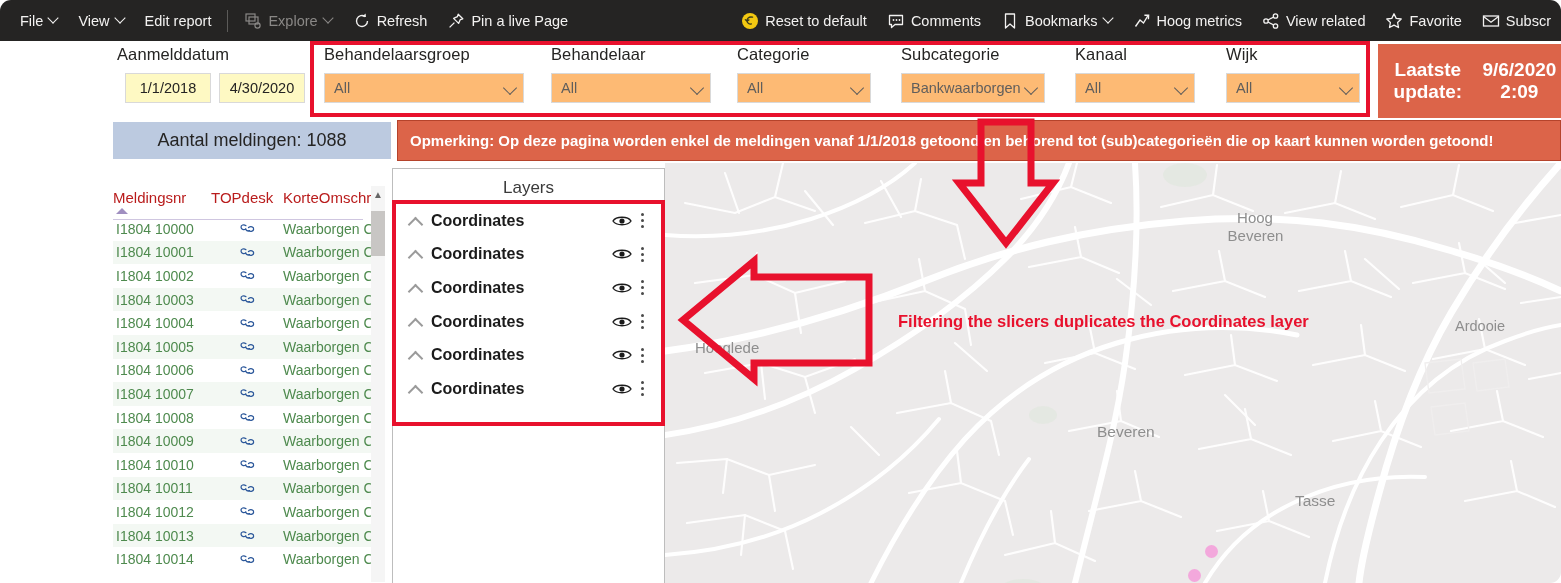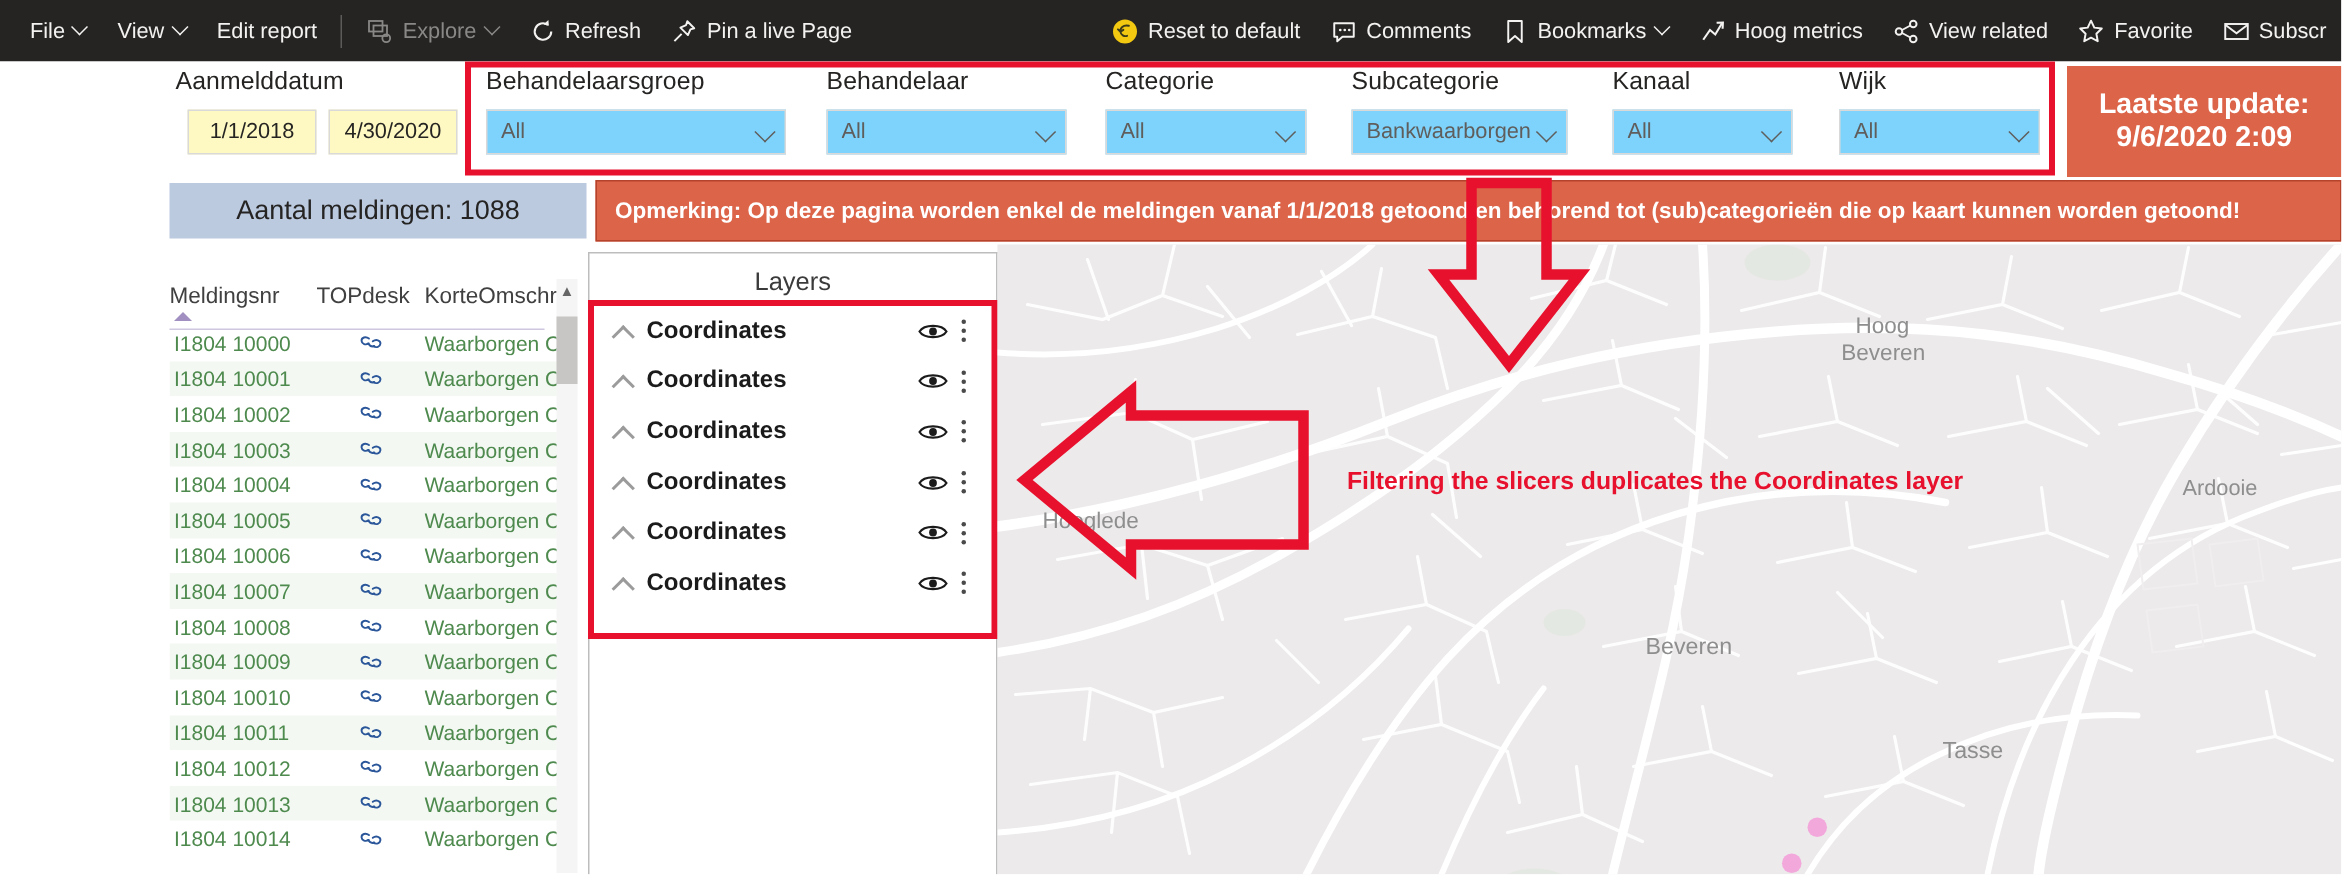--- a/index.html
+++ b/index.html
@@ -3,21 +3,21 @@
 <meta charset="utf-8">
 <style>
   * { box-sizing: border-box; }
   html, body {
     margin: 0; padding: 0;
     width: 1561px; height: 583px;
     overflow: hidden;
     background: #ffffff;
     font-family: "Liberation Sans", sans-serif;
   }
-  #app { position: relative; width: 1561px; height: 583px; overflow: hidden; background:#fff; }
+  #app { position: relative; width: 1561px; height: 583px; overflow: hidden; background:#fff;border-radius:11px; }
 
   
   .toolbar {
     position: absolute; left:0; top:0; width:1561px; height:41px;
     background:#252423; display:flex; align-items:center;
     padding-left:10px; color:#f3f2f1; white-space:nowrap;
   }
   .tb-item {
     display:flex; align-items:center; gap:6px;
     height:41px; padding:0 10px; font-size:14.5px; color:#f3f2f1;
@@ -32,21 +32,21 @@
     transform:rotate(45deg);
   }
   .ic { display:inline-block; width:18px; height:18px; position:relative; flex:0 0 18px; }
   .ic svg { display:block; width:18px; height:18px; }
 
   
   .filterzone { position:absolute; left:0; top:41px; width:1561px; height:79px; background:#fff; }
   .fgroup { position:absolute; }
   .flabel { font-size:16.5px; color:#252423; font-weight:400; letter-spacing:.1px; }
   .fbox {
-    height:30px; border:1px solid #d9d9d9; background:#7dd3fc;
+    height:30px; border:1px solid #d9d9d9; background:#fdba74;
     display:flex; align-items:center; padding:0 6px 0 9px;
     font-size:14.5px; color:#605e5c;
   }
   .fbox .val { flex:1; overflow:hidden; white-space:nowrap; }
   .fchev { width:14px; height:14px; position:relative; flex:0 0 14px; }
   .fchev::before{
     content:""; position:absolute; left:2px; top:2px; width:9px; height:9px;
     border-right:1.5px solid #605e5c; border-bottom:1.5px solid #605e5c;
     transform:rotate(45deg);
   }
@@ -57,42 +57,42 @@
   }
 
   
   .redbox-slicers {
     position:absolute; left:310px; top:41px; width:1060px; height:76px;
     border:4px solid #e8112d; pointer-events:none;
   }
   
   .laatste {
     position:absolute; left:1378px; top:44px; width:183px; height:74px;
-    background:#dc6449; color:#fff; display:flex; flex-direction:column;
+    background:#dc6449; color:#fff; display:flex; flex-direction:row;
     align-items:center; justify-content:center; line-height:1.15;
     font-size:19px; font-weight:600; text-align:center;
   }
 
   
   .countbox {
     position:absolute; left:113px; top:122px; width:278px; height:37px;
     background:#bccae0; color:#252423; display:flex; align-items:center;
     justify-content:center; font-size:18px;
   }
   .notice {
     position:absolute; left:397px; top:120px; width:1164px; height:41px;
     background:#dc6449; color:#fff; border:1px solid #b5432b;
     display:flex; align-items:center; padding-left:12px;
     font-size:15px; font-weight:bold; white-space:nowrap; overflow:hidden;
   }
 
   
   .tablepane { position:absolute; left:113px; top:185px; width:272px; height:398px; background:#fff; overflow:hidden; }
   .thead { display:flex; height:32px; align-items:flex-start; padding-top:4px;
-           font-size:15px; color:#404040; }
+           font-size:15px; color:#b91c1c; }
   .th { font-weight:400; }
   .th.c1 { width:98px; position:relative; }
   .th.c2 { width:72px; text-align:left; }
   .th.c3 { width:100px; overflow:hidden; white-space:nowrap; }
   .sortarrow { position:absolute; left:3px; top:19px; width:0;height:0;
     border-left:6px solid transparent; border-right:6px solid transparent; border-bottom:6px solid #a08fc0;}
   .hrule { position:absolute; left:113px; top:219px; width:250px; height:1px; background:#cfc6e0; }
   .trow { display:flex; height:23.6px; align-items:center; font-size:14px; color:#4e8a4e; }
   .trow.alt { background:#f3f8f3; }
   .td1 { width:98px; padding-left:3px; white-space:nowrap; }

